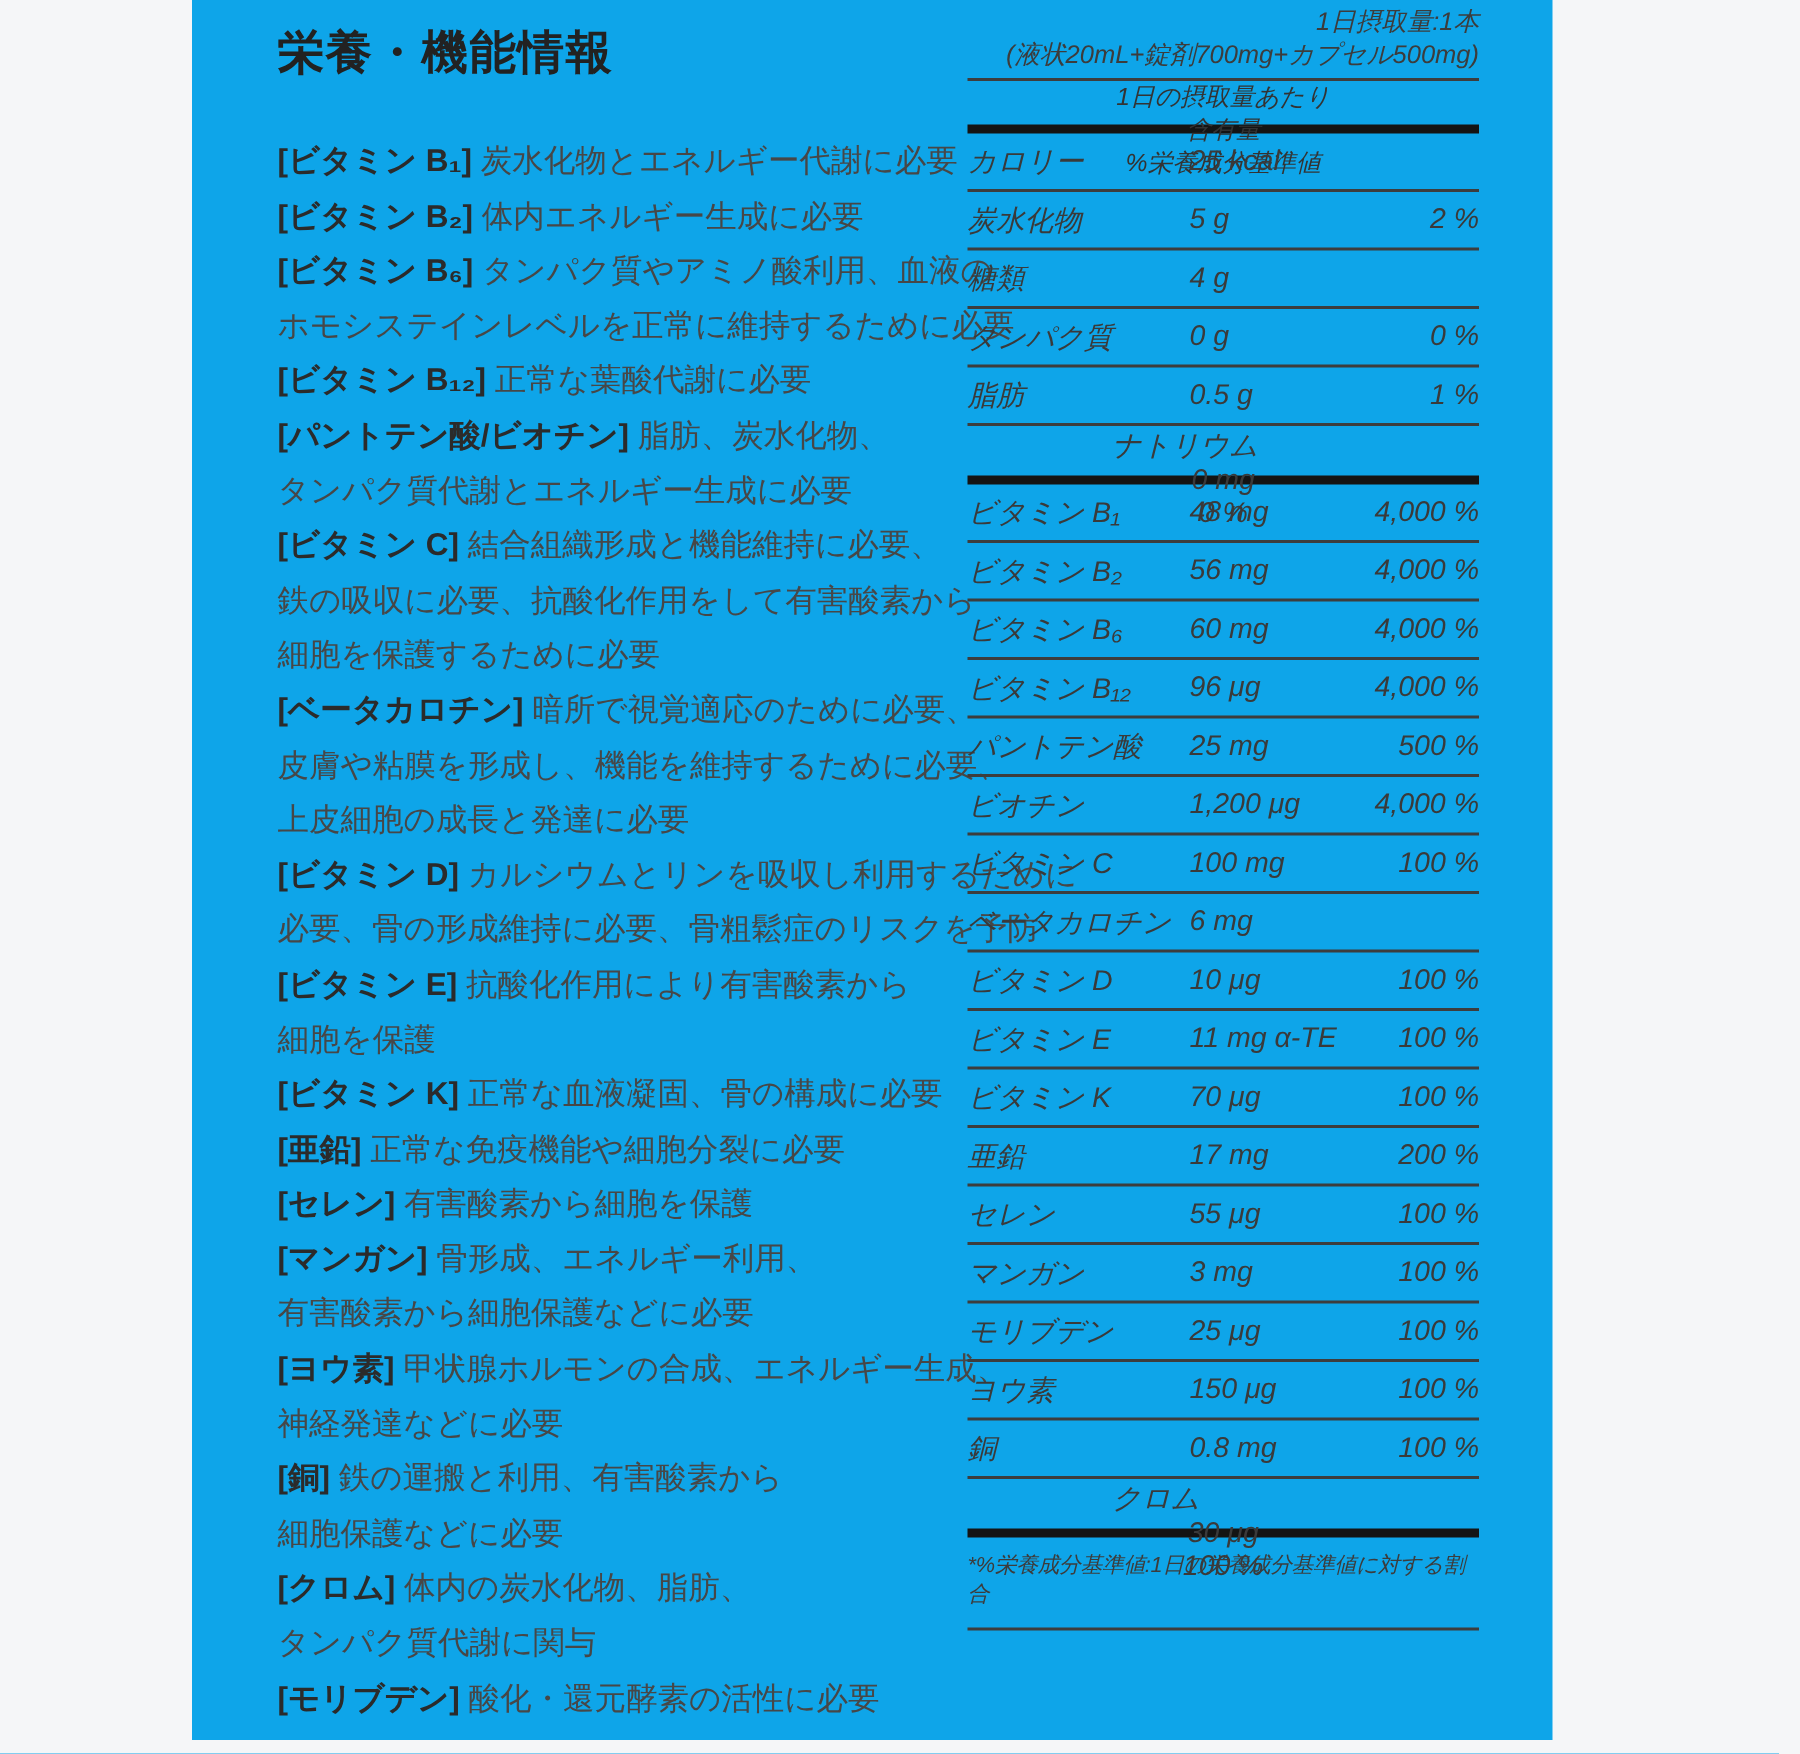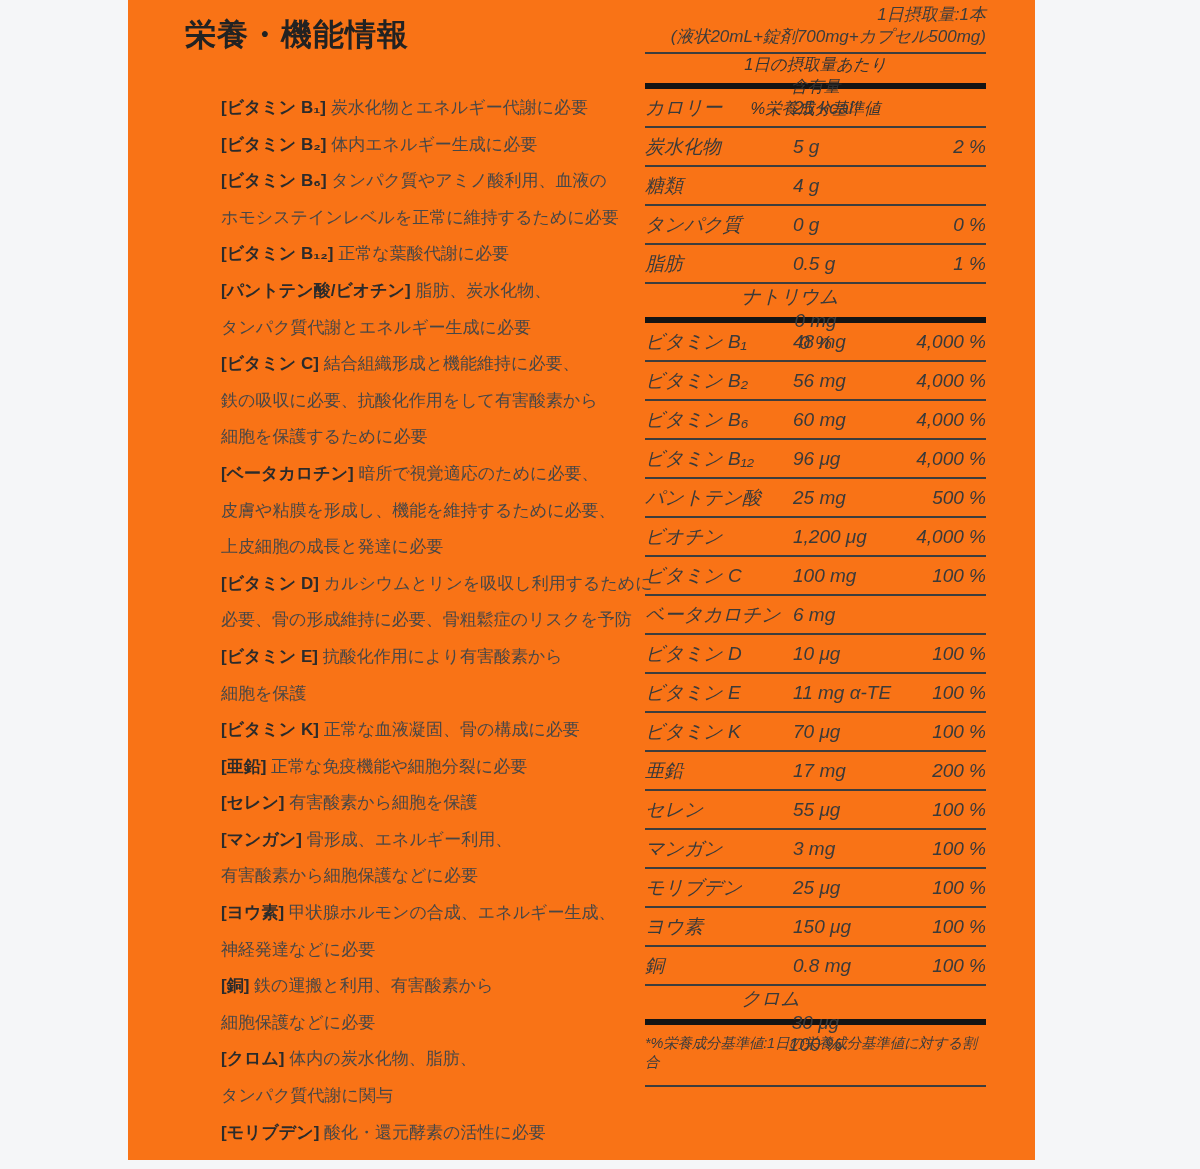--- a/index.html
+++ b/index.html
@@ -6,32 +6,32 @@
   html,body { width:1200px; height:1169px; }
   body {
     background:#f5f6f8;
     font-family:"Liberation Sans","DejaVu Sans",sans-serif;
     color:#3c3c3c;
     position:relative;
     overflow:hidden;
   }
   .label-panel {
     position:absolute; left:128px; top:0; width:907px; height:1160px;
-    background:#f97316;
+    background:#0ea5e9;
   }
   
   .left-col {
     position:absolute; left:57px; top:14px; width:475px;
   }
   .panel-title {
     font-size:31px; font-weight:bold; color:#222; letter-spacing:1px;
     margin-bottom:34px;
   }
   .fn-line {
-    font-size:17px; line-height:36.6px; white-space:nowrap; color:#474747;margin-left:36px;
+    font-size:21px; line-height:36.6px; white-space:nowrap; color:#474747;
   }
   .fn-bold { font-weight:bold; color:#2b2b2b; }
   
   .table-col {
     position:absolute; left:517px; top:0; width:341px;font-style:italic;
   }
   .serving {
     text-align:right; font-size:17px; line-height:22px; color:#3c3c3c;
     padding-top:4px; padding-bottom:4px;
   }

